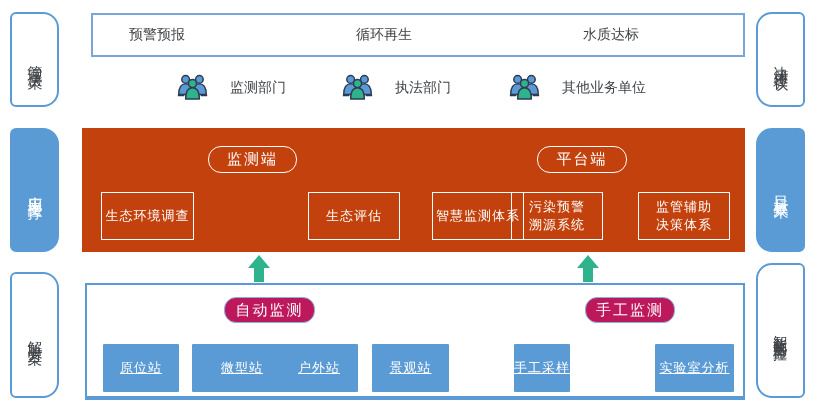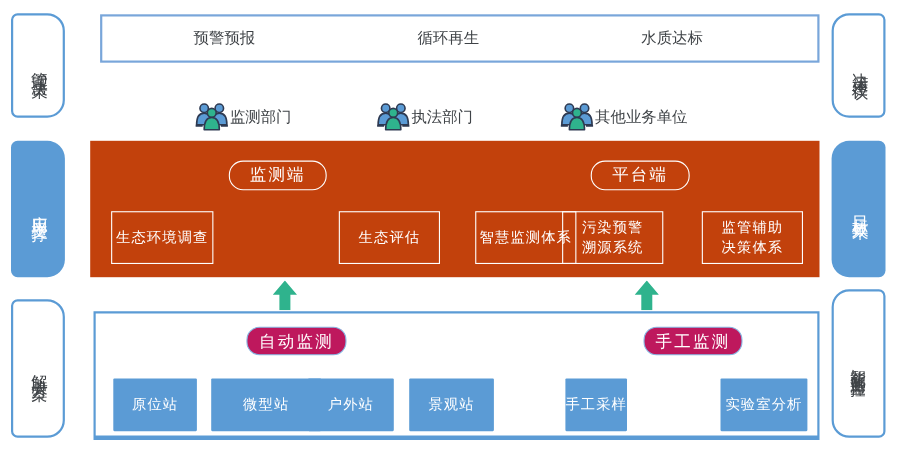--- a/index.html
+++ b/index.html
@@ -24,25 +24,25 @@
   .rail.filled .vtext { color: #ffffff; }
   .rail.left-side  { left: 10px; border-radius: 6px 16px 16px 6px; }
   .rail.right-side { left: 756px; border-radius: 16px 6px 6px 16px; }
   
   .goals-box {
     position: absolute; left: 91px; top: 13px; width: 654px; height: 44px;
     background: #ffffff; border: 2px solid #79a6da;
     display: flex; align-items: center; justify-content: space-between;
     padding: 0 104px 0 36px;
   }
-  .goal-label { font-size: 14px; color: #3f4347; margin-left: 47px; }
+  .goal-label { font-size: 14px; color: #3f4347; }
   
   .dept-group {
-    position: absolute; top: 88px; height: 38px;
-    display: flex; align-items: center; gap: 0;
+    position: absolute; top: 69px; height: 38px;
+    display: flex; align-items: center; gap: 21px;
   }
   .dept-label { font-size: 14px; color: #3f4347; }
   
   .app-panel {
     position: absolute; left: 82px; top: 128px; width: 663px; height: 124px;
     background: #c2410c;
   }
   .tag-pill {
     position: absolute; height: 27px;
     border: 1.5px solid #ffffff; border-radius: 13px;
@@ -67,21 +67,21 @@
   .mode-pill {
     position: absolute; top: 12px; height: 26px;
     background: #be185d; border: 1px solid #85b3e0; border-radius: 12px;
     display: flex; align-items: center; justify-content: center;
     color: #ffffff; font-size: 15px; letter-spacing: 2px;
   }
   .station {
     position: absolute; top: 59px; height: 48px;
     background: #5b9bd5; border-radius: 1px;
     display: flex; align-items: center; justify-content: center;
-    color: #ffffff; font-size: 13px; letter-spacing: 1px;
+    color: #ffffff; font-size: 13px; letter-spacing: 1px; text-decoration: underline;
   }
 </style>
 </head>
 <body>
 
 <div class="canvas">
 
   <div class="rail left-side outline" style="top:12px;height:95px">
     <span class="vtext">管理决策</span>
   </div>

